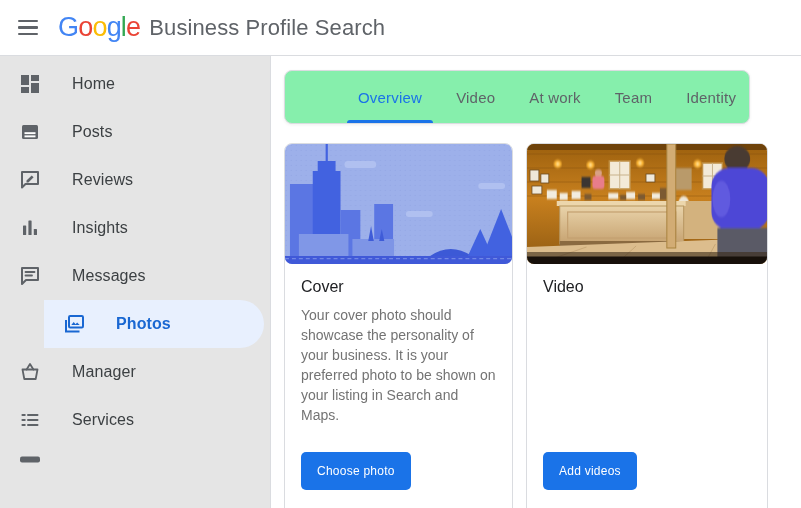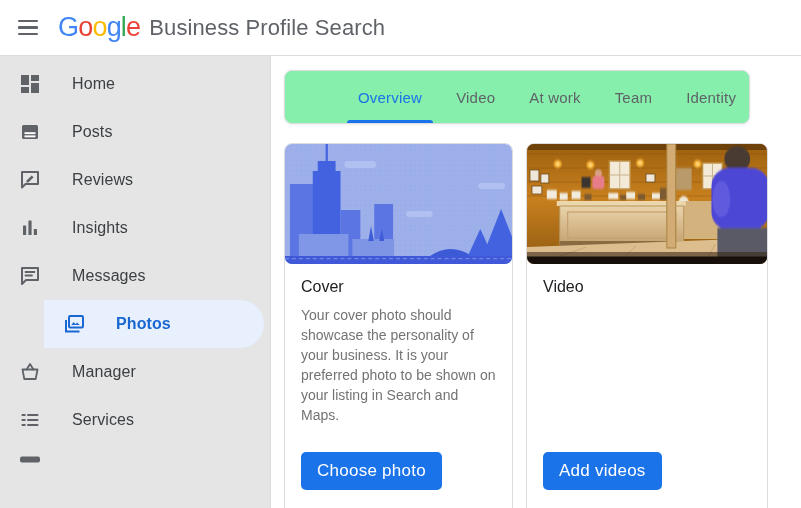--- a/index.html
+++ b/index.html
@@ -42,21 +42,21 @@
   .cards { display: flex; gap: 13px; margin-top: 19px; }
   .card { background: #fff; border: 1px solid #dadce0; border-radius: 8px; height: 382px; position: relative; }
   .card-cover { width: 229px; }
   .card-video { width: 242px; }
   .card-media { height: 120px; border-radius: 7px; overflow: hidden; }
   .card-media svg { display: block; width: 100%; height: 100%; }
   .card-content { padding: 14px 16px 0; }
   .card-title { font-size: 16px; font-weight: 400; color: #202124; }
   .card-body { margin-top: 9px; font-size: 14px; line-height: 20px; color: #737373; }
   .card-btn { position: absolute; left: 16px; top: 308px; height: 38px; padding: 5px 16px; border: none;
-    background: #1a73e8; color: #fff; font-family: inherit; font-size: 17px; font-weight: 500; letter-spacing: 0.25px;
+    background: #1a73e8; color: #fff; font-family: inherit; font-size: 12px; font-weight: 500; letter-spacing: 0.25px;
     border-radius: 5px; display: flex; align-items: center; cursor: pointer; }
 </style>
 </head>
 <body>
 
 <div class="page">
 
   <div class="header">
     <div class="hamburger">
       <span></span>

